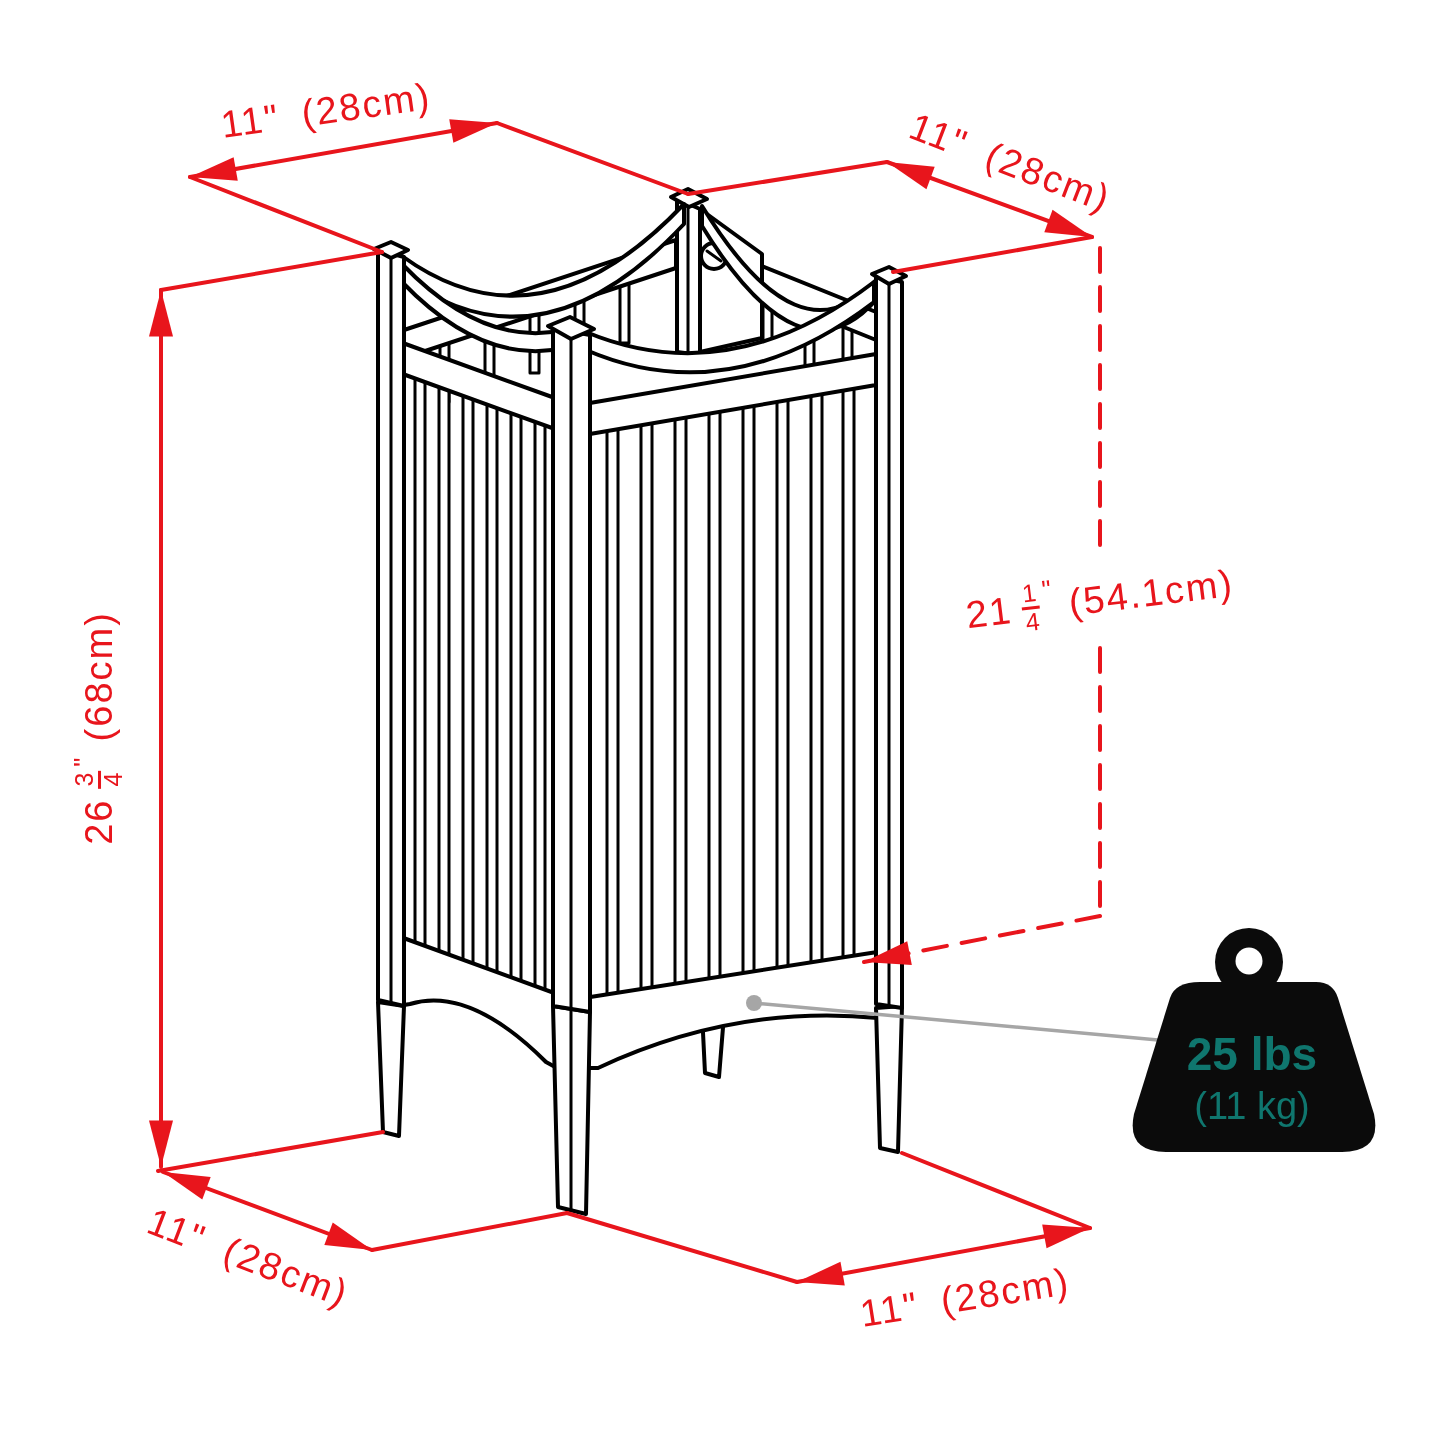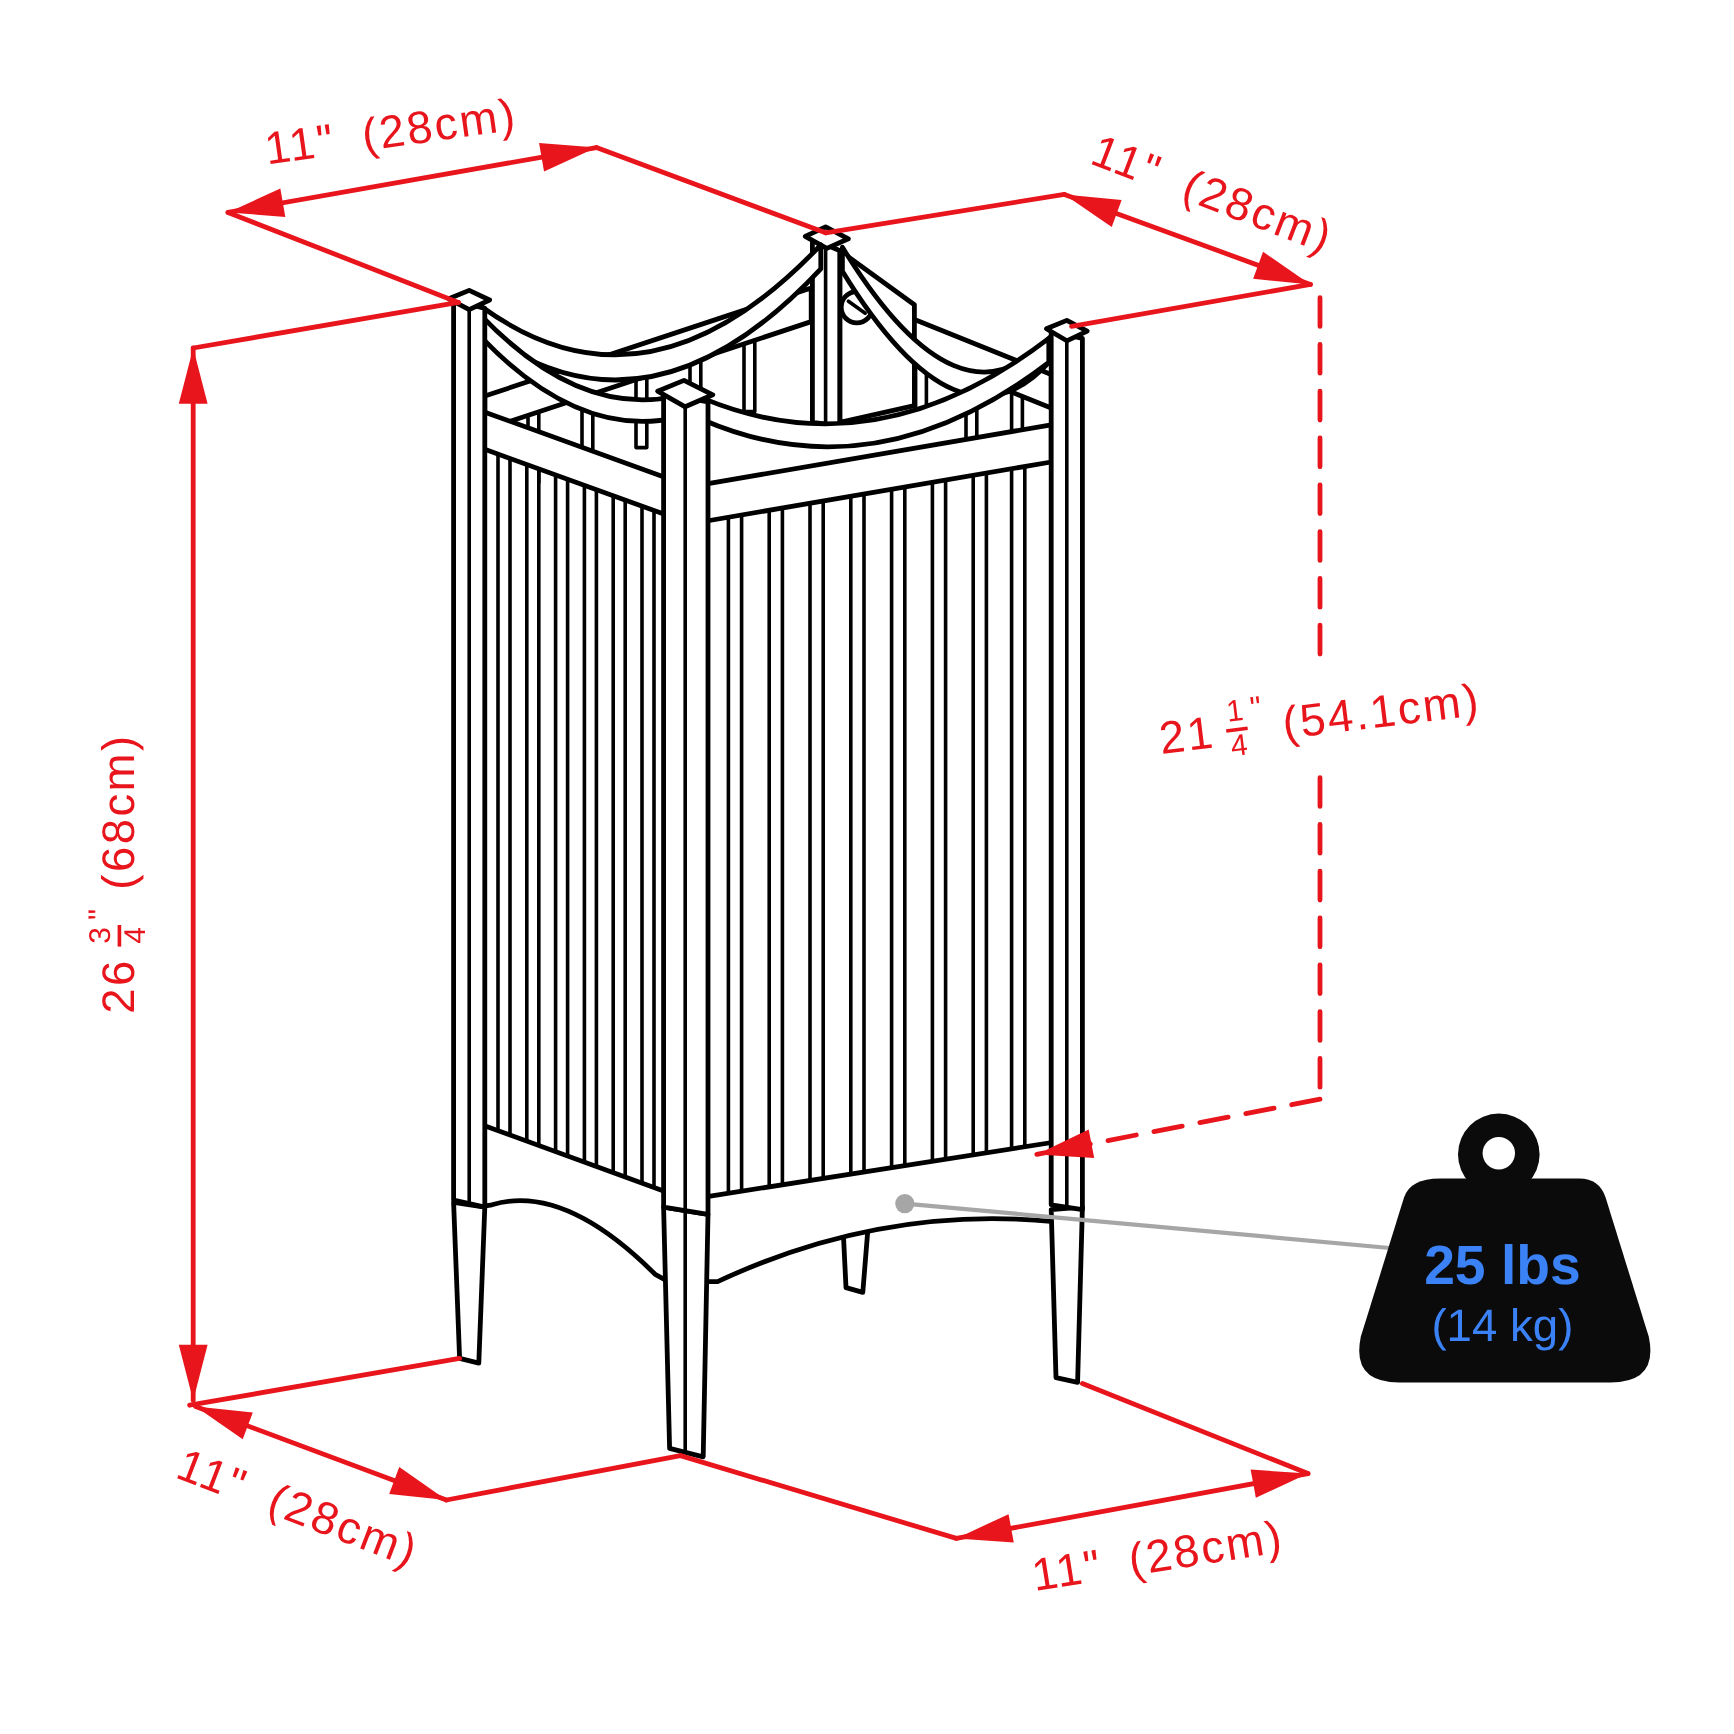--- a/index.html
+++ b/index.html
@@ -14,21 +14,21 @@
     white-space:nowrap;transform-origin:center;
   }
   .dim-label .frac{
     display:inline-flex;flex-direction:column;align-items:center;vertical-align:middle;
     font-size:25px;line-height:1.0;margin:0 4px 6px 10px;letter-spacing:0;
   }
   .dim-label .frac .num{border-bottom:3px solid #e8151c;padding:0 2px 1px 2px;}
   .dim-label .unit{font-size:26px;vertical-align:20px;letter-spacing:0;}
   .dim-label .metric{margin-left:16px;}
   .badge-text{
-    position:absolute;color:#3b82f6;white-space:nowrap;transform:translate(-50%,-50%);
+    position:absolute;color:#0f766e;white-space:nowrap;transform:translate(-50%,-50%);
     text-align:center;
   }
   .badge-lbs{font-size:46px;font-weight:700;}
   .badge-kg{font-size:38px;font-weight:400;}
 </style>
 </head>
 <body>
 
 <div class="canvas">
 
@@ -184,16 +184,16 @@
           <span class="den">4</span>
         </span><span class="unit">"</span><span class="metric">(54.1cm)</span>
   </div>
 
   <div class="dim-label" style="left:248px;top:1258px;transform:translate(-50%,-50%) rotate(21deg);">11" (28cm)</div>
 
   <div class="dim-label" style="left:965px;top:1298px;transform:translate(-50%,-50%) rotate(-9deg);">11" (28cm)</div>
 
   <div class="badge-text badge-lbs" style="left:1252px;top:1054px;">25 lbs</div>
 
-  <div class="badge-text badge-kg" style="left:1252px;top:1106px;">(14 kg)</div>
+  <div class="badge-text badge-kg" style="left:1252px;top:1106px;">(11 kg)</div>
 </div>
 
 </div>
 
 </body></html>

